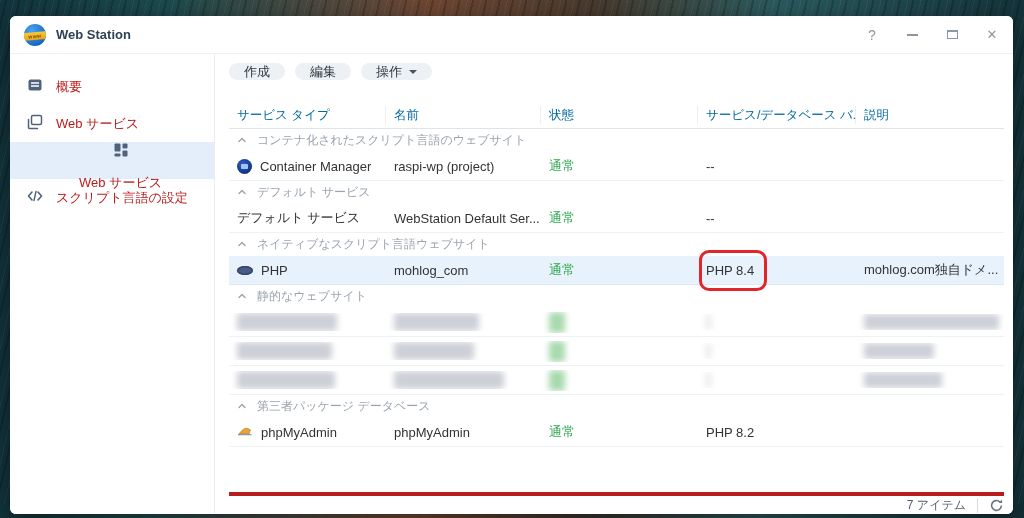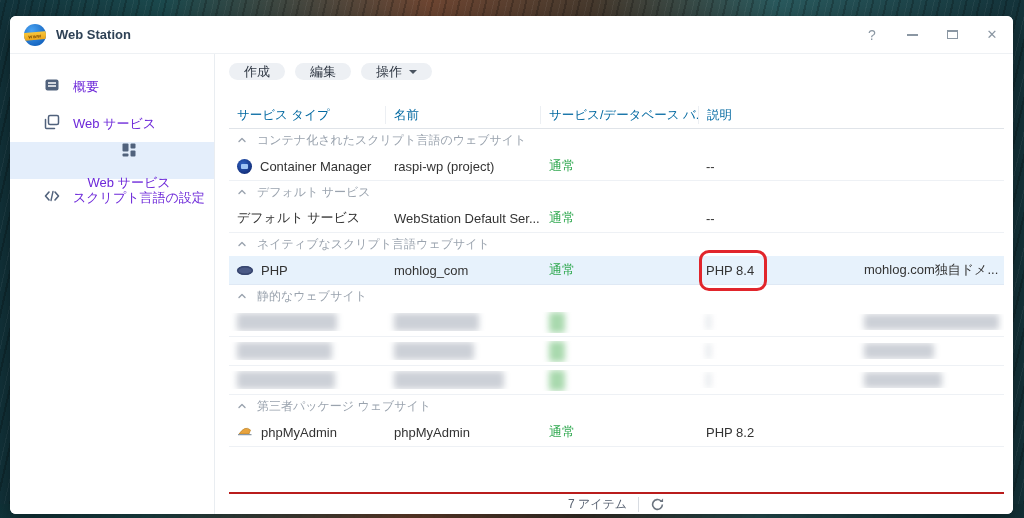--- a/index.html
+++ b/index.html
@@ -38,22 +38,22 @@
   .apptitle { margin-left:10px; font-size:13px; font-weight:bold; color:#2f4256; }
   .wincontrols { margin-left:auto; display:flex; align-items:center; gap:26px; color:#8b97a3; }
   .wc { cursor:pointer; display:flex; align-items:center; justify-content:center; width:14px; height:14px; font-size:14px; }
   .wc-min i { display:block; width:11px; border-top:2px solid #8b97a3; }
   .wc-max i { display:block; width:11px; height:9px; border:1px solid #8b97a3; border-top-width:2px; }
   .wc-close { font-size:13px; }
 
   
   .sidebar { position:absolute; left:0; top:38px; bottom:0; width:205px;
     border-right:1px solid #e9edf1; background:#fff; padding-top:14px; }
-  .side-item { display:flex; align-items:center; height:37px; padding-left:34px; gap:13px;
-    font-size:13px; color:#6d28d9; cursor:pointer; }
+  .side-item { display:flex; align-items:center; height:37px; padding-left:17px; gap:13px;
+    font-size:13px; color:#b91c1c; cursor:pointer; }
   .side-item.selected { background:#e4eefb;flex-direction:column; }
   .side-item svg { flex:0 0 auto; }
 
   
   .content { position:absolute; left:206px; top:38px; right:0; bottom:0; background:#fff; }
 
   
   .toolbar { position:absolute; left:13px; top:9px; display:flex; gap:10px; }
   .tbtn { display:inline-flex; align-items:center; height:17px; padding:0 15px;
     background:#edf0f4; border-radius:12px; font-size:13px; color:#2e3642; cursor:pointer; }
@@ -89,22 +89,22 @@
   .blk { background:#ccd0d7; border-radius:2px; filter:blur(3px); }
   .blk.green { background:#a9d9ae; }
   .blk.faint { background:#e4e7eb; }
 
   
   .annotation { position:absolute; left:470px; top:-6px; width:68px; height:41px;
     border:3.5px solid #e1252b; border-radius:10px; pointer-events:none; z-index:5; }
 
   
   .statusbar { position:absolute; left:13px; right:9px; top:438px; height:23px;
-    border-top:2px solid #b91c1c; border-bottom:1px solid #edf0f4;
-    display:flex; align-items:center; justify-content:center; }
+    border-top:4px solid #b91c1c; border-bottom:1px solid #edf0f4;
+    display:flex; align-items:center; justify-content:flex-end; }
   .items-count { font-size:12px; color:#566070; }
   .sb-div { width:1px; height:15px; background:#d8dce2; margin:0 11px; }
   .refresh { color:#6a737e; cursor:pointer; display:flex; align-items:center; }
 </style>
 </head>
 <body>
 
 <div class="desktop">
   <div class="window">
 
@@ -171,20 +171,21 @@
         <div class="tbtn">
           <span>操作</span>
           <span class="caret"></span>
         </div>
       </div>
 
       <div class="table">
         <div class="thead" id="thead">
             <div class="th col-type">サービス タイプ</div>
             <div class="th col-name">名前</div>
+            <div class="th col-status">状態</div>
             <div class="th col-ver">サービス/データベース バ...</div>
             <div class="th col-desc">説明</div>
           </div>
         <div id="tbody">
             <div class="group">
               <span><svg width="10" height="10" viewBox="0 0 10 10">
                   <path d="M2 6.5 5 3.5 8 6.5" fill="none" stroke="#9aa3ae" stroke-width="1.4" stroke-linecap="round" stroke-linejoin="round"></path>
                 </svg></span>
               <span>コンテナ化されたスクリプト言語のウェブサイト</span>
             </div>
@@ -308,21 +309,21 @@
                 <div class="blk faint" style="width:5px;height:16px"></div>
               </div>
               <div class="cell col-desc">
                 <div class="blk" style="width:78px;height:16px"></div>
               </div>
             </div>
             <div class="group">
               <span><svg width="10" height="10" viewBox="0 0 10 10">
                   <path d="M2 6.5 5 3.5 8 6.5" fill="none" stroke="#9aa3ae" stroke-width="1.4" stroke-linecap="round" stroke-linejoin="round"></path>
                 </svg></span>
-              <span>第三者パッケージ ウェブサイト</span>
+              <span>第三者パッケージ データベース</span>
             </div>
             <div class="row">
               <div class="cell col-type">
                 <span><svg class="ico-pma" width="16" height="12" viewBox="0 0 16 12">
                     <path d="M2 9 Q8 0 13.5 5 L12 9 Z" fill="#e8a33d" stroke="#b37a1e" stroke-width="0.6"></path>
                     <line x1="1" y1="9.6" x2="14.5" y2="9.6" stroke="#8a97a3" stroke-width="1.2"></line>
                   </svg></span>
                 <span>phpMyAdmin</span>
               </div>
               <div class="cell col-name">

